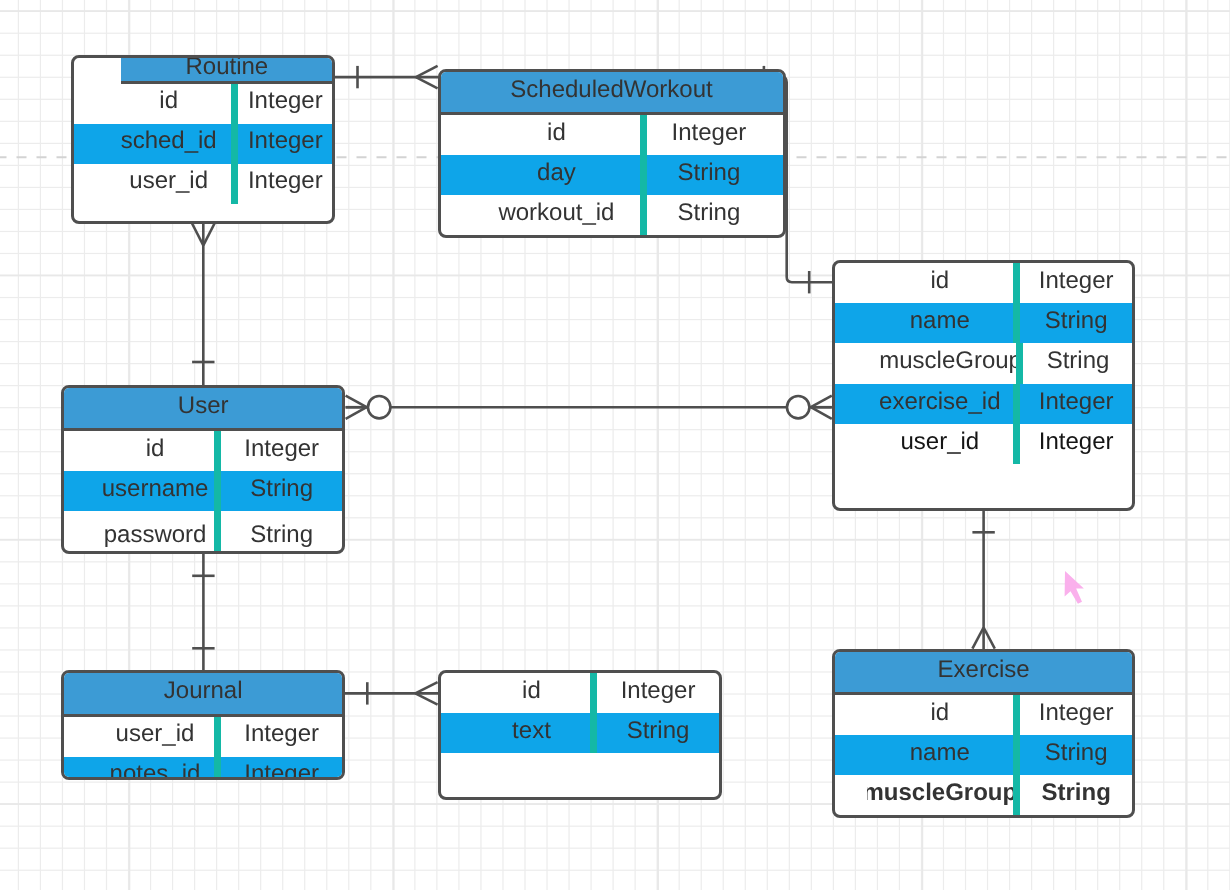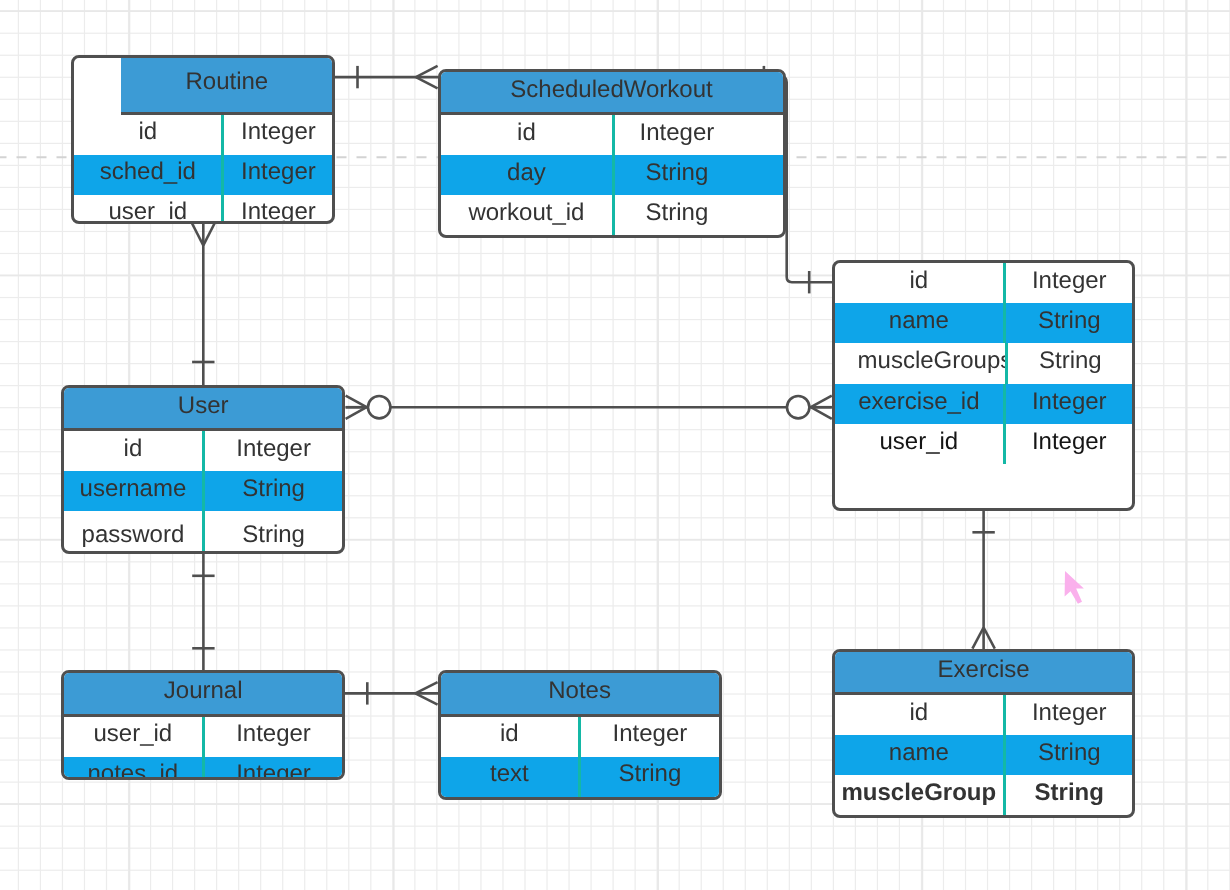--- a/index.html
+++ b/index.html
@@ -16,21 +16,21 @@
   .thead{box-sizing:border-box;background:#3c9bd5;border-bottom:3px solid #4f4f4f;
          display:flex;align-items:center;justify-content:center;}
   .thead span{font-size:24px;color:#333;line-height:27.6px;display:block;
               margin-bottom:4.8px;white-space:nowrap;}
   .trow{box-sizing:border-box;display:flex;}
   .trow.alt{background:#0ea5e9;}
   .tc{box-sizing:border-box;display:flex;align-items:center;justify-content:center;
       overflow:hidden;}
   .tc span{font-size:24px;color:#333;line-height:27.6px;display:block;
            margin-bottom:4.8px;white-space:nowrap;}
-  .tc.left{border-right:3px solid #14b8a6;}
+  .tc.left{border-right:7px solid #14b8a6;margin-left:32px;}
   .bold .tc span{color:#151515;}
   #cursor{position:absolute;width:24px;height:38px;}
 </style>
 </head>
 <body>
 
 <div id="canvas">
   <svg id="grid" width="1230" height="890">
       <g>
         <rect x="17.799999999999997" y="0" width="1.2" height="890" fill="#ececec"></rect>
@@ -185,21 +185,21 @@
         <line x1="983.6" y1="507.5" x2="983.6" y2="651" stroke="#4f4f4f" stroke-width="2.6" stroke-linecap="butt"></line>
         <line x1="972.4" y1="532.3" x2="994.8000000000001" y2="532.3" stroke="#4f4f4f" stroke-width="2.6" stroke-linecap="butt"></line>
         <line x1="983.6" y1="627.5" x2="972.4" y2="648.6" stroke="#4f4f4f" stroke-width="2.6" stroke-linecap="butt"></line>
         <line x1="983.6" y1="627.5" x2="994.8000000000001" y2="648.6" stroke="#4f4f4f" stroke-width="2.6" stroke-linecap="butt"></line>
       </g>
       <circle cx="379.2" cy="407.2" r="11.2" fill="#fff" stroke="#4f4f4f" stroke-width="2.6"></circle>
       <circle cx="798.2" cy="407.2" r="11.2" fill="#fff" stroke="#4f4f4f" stroke-width="2.6"></circle>
     </svg>
   <div id="tables">
       <div class="tbl" style="left:71.2px;top:54.5px;width:264.3px;height:169.4px;">
-        <div class="thead" style="height:57px;margin-left:47px;">
+        <div class="thead" style="height:26px;margin-left:47px;">
           <span>Routine</span>
         </div>
         <div class="trow" style="height:40px;">
           <div class="tc left" style="width:150.2px;">
             <span>id</span>
           </div>
           <div class="tc" style="width:108.10000000000002px;">
             <span>Integer</span>
           </div>
         </div>
@@ -364,23 +364,20 @@
         <div class="trow alt" style="height:40px;">
           <div class="tc left" style="width:140.7px;">
             <span>notes_id</span>
           </div>
           <div class="tc" style="width:137.60000000000002px;">
             <span>Integer</span>
           </div>
         </div>
       </div>
       <div class="tbl" style="left:437.5px;top:670.3px;width:284.2px;height:129.4px;">
-        <div class="thead" style="height:43.4px;">
-          <span>Notes</span>
-        </div>
         <div class="trow" style="height:40px;">
           <div class="tc left" style="width:140.7px;">
             <span>id</span>
           </div>
           <div class="tc" style="width:137.5px;">
             <span>Integer</span>
           </div>
         </div>
         <div class="trow alt" style="height:40px;">
           <div class="tc left" style="width:140.7px;">

